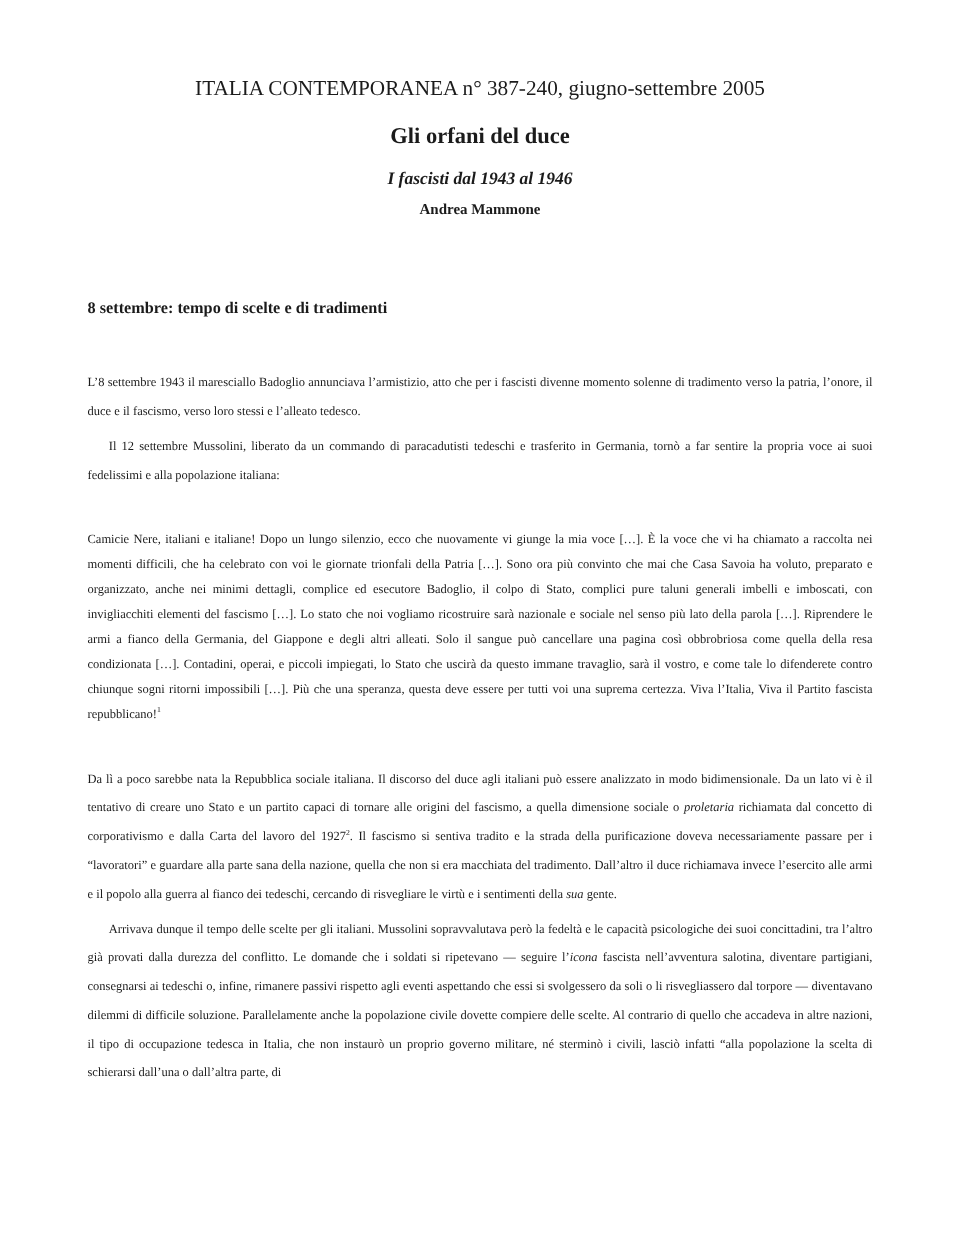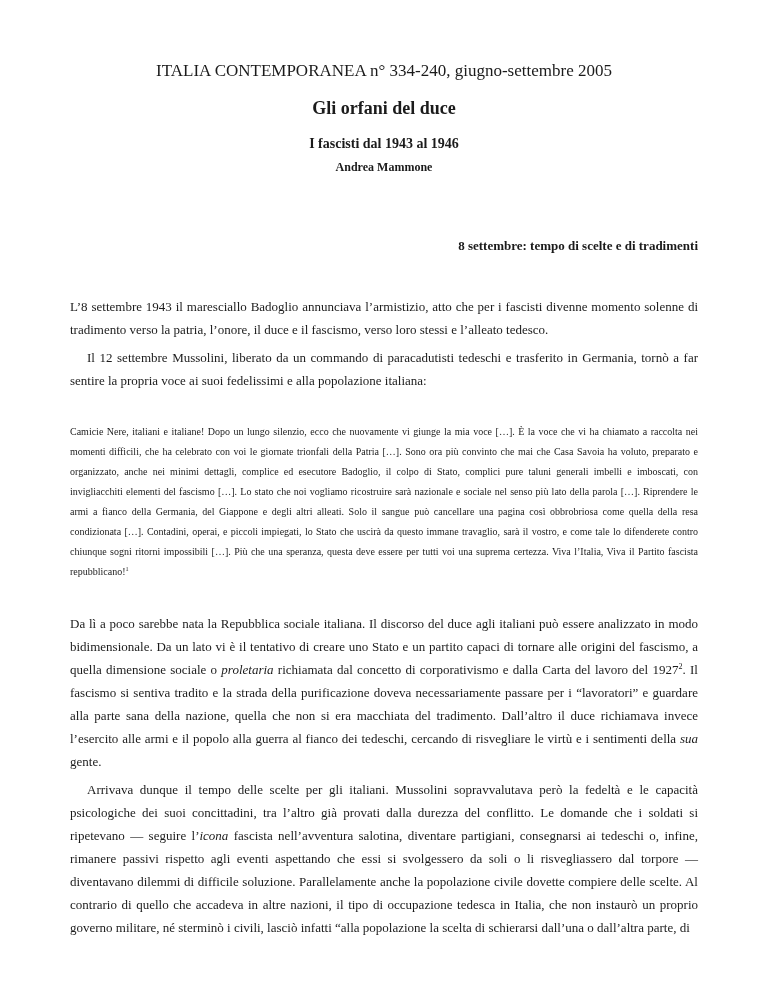--- a/index.html
+++ b/index.html
@@ -27,37 +27,37 @@
     font-weight: bold;
     line-height: 24px;
     margin-top: 14px;
   }
   .subtitle {
     text-align: center;
     font-size: 14px;
     font-weight: bold;
     line-height: 19px;
     margin-top: 14px;
+    font-style: italic;
   }
   .author {
     text-align: center;
     font-size: 12px;
     font-weight: bold;
     line-height: 16px;
     margin-top: 6px;
   }
   .section-heading {
     font-size: 13px;
     font-weight: bold;
     line-height: 18px;
     margin-top: 62px;
-    text-align: right;
   }
   .para {
-    font-size: 13px;
+    font-size: 10px;
     line-height: 23px;
     text-align: justify;
     margin-top: 5px;
   }
   .para.first {
     margin-top: 40px;
   }
   .para.indent {
     text-indent: 17px;
   }
@@ -76,21 +76,21 @@
     vertical-align: super;
     line-height: 0;
   }
 </style>
 </head>
 <body>
 
 <div class="page">
   <div class="content">
 
-    <div class="journal-line">ITALIA CONTEMPORANEA n° 334-240, giugno-settembre 2005</div>
+    <div class="journal-line">ITALIA CONTEMPORANEA n° 387-240, giugno-settembre 2005</div>
 
     <h1 class="title">Gli orfani del duce</h1>
 
     <h2 class="subtitle">I fascisti dal 1943 al 1946</h2>
 
     <div class="author">Andrea Mammone</div>
 
     <h3 class="section-heading">8 settembre: tempo di scelte e di tradimenti</h3>
 
     <p class="para first"><span>L’8 settembre 1943 il maresciallo Badoglio annunciava l’armistizio, atto che per i fascisti divenne momento solenne di tradimento verso la patria, l’onore, il duce e il fascismo, verso loro stessi e l’alleato tedesco.</span></p>

